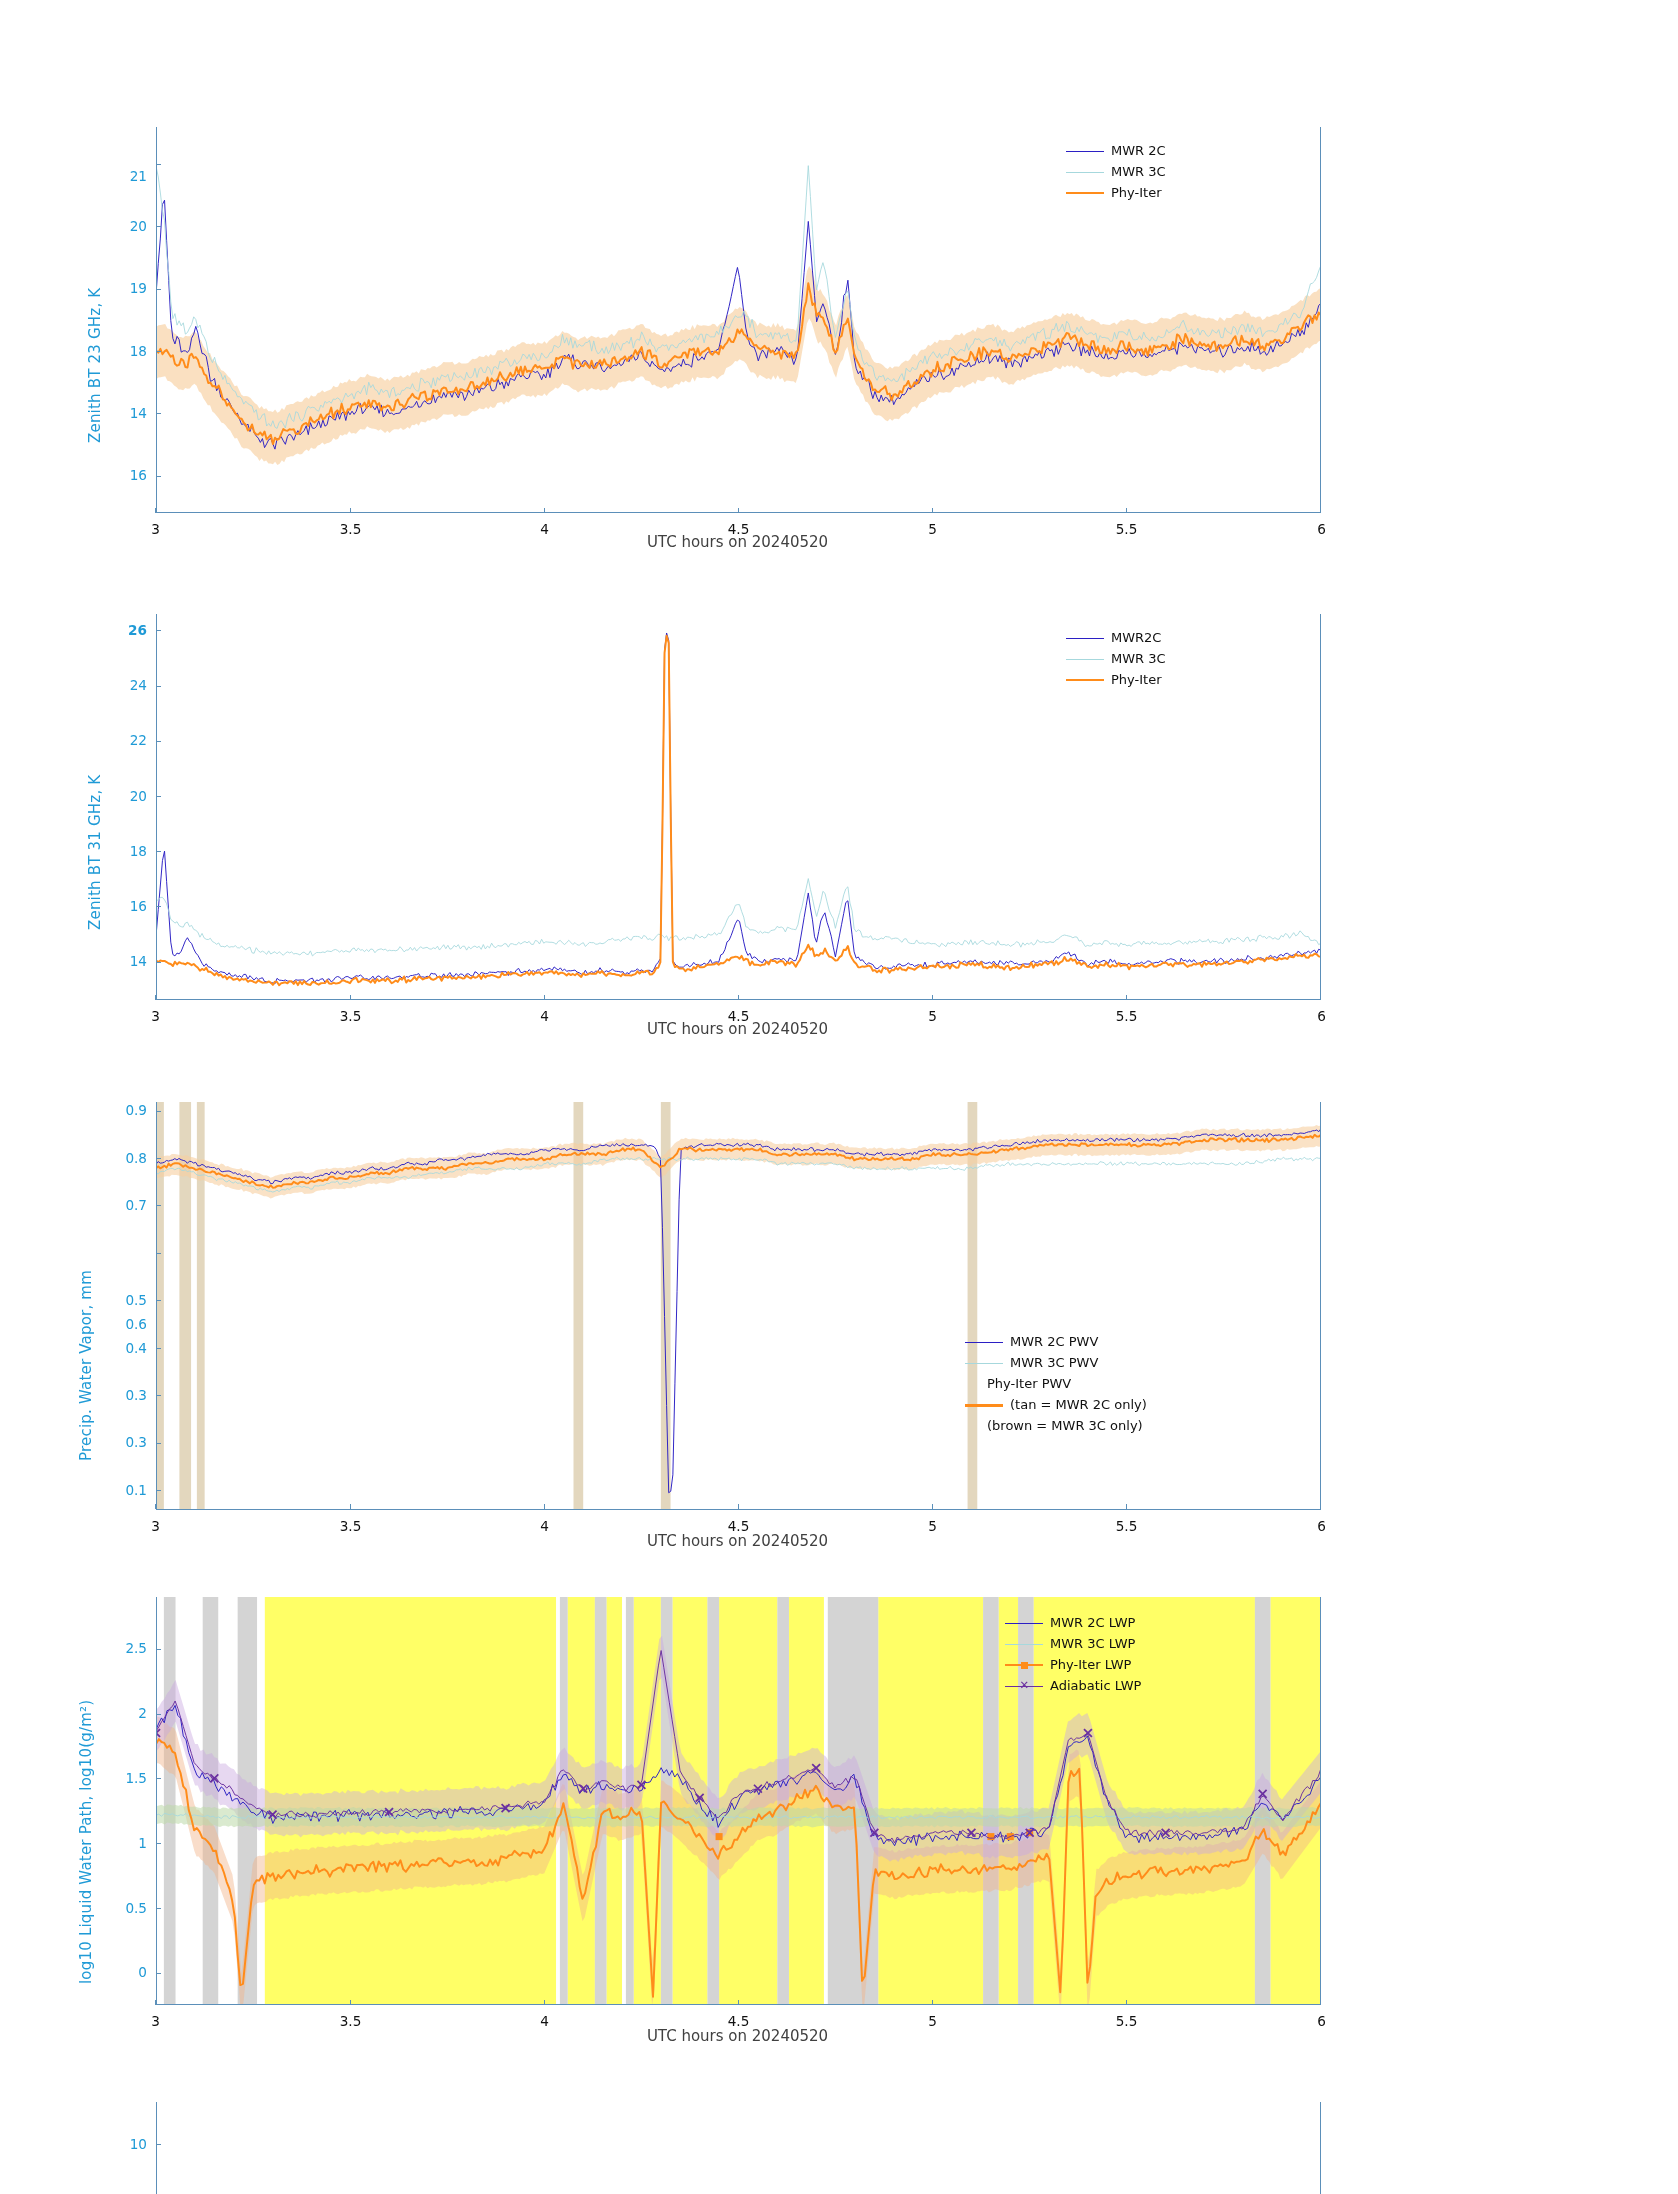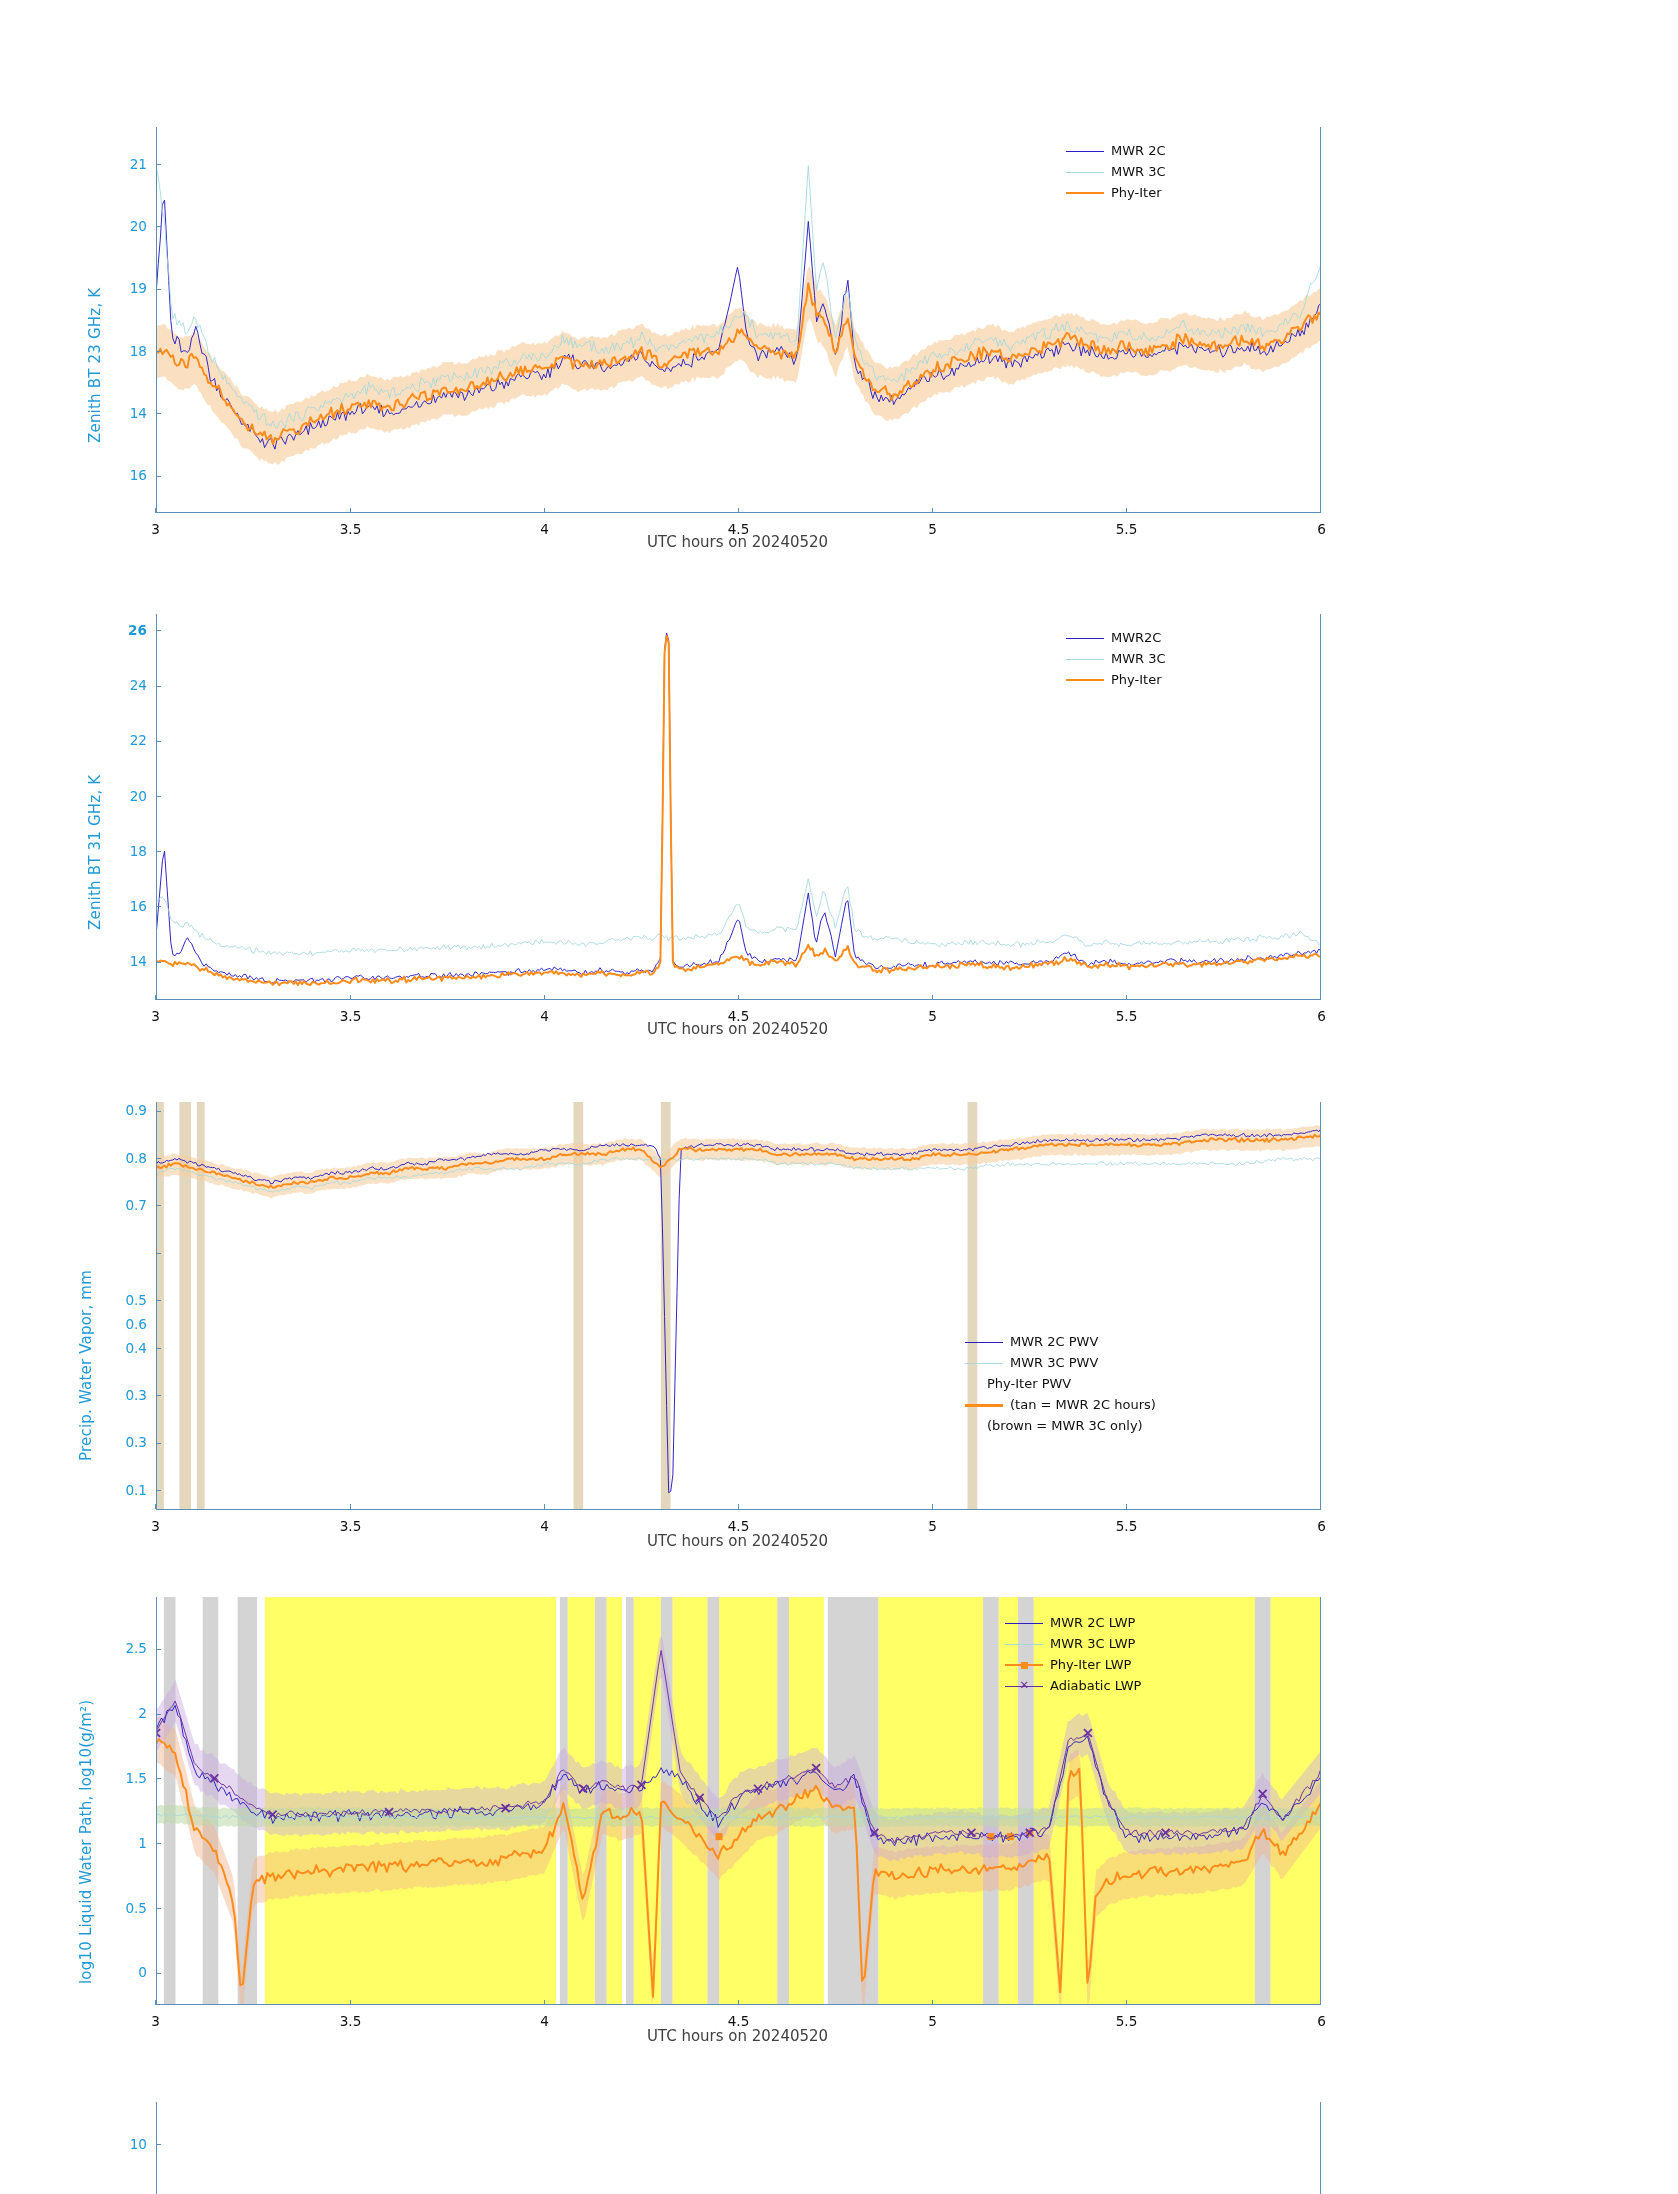--- a/index.html
+++ b/index.html
@@ -158,21 +158,21 @@
         </div>
       <div class="row">
           <span class="swatch" style="border-top-color:#a6d8dd;border-top-width:1.3px;"></span>
           <span class="lbl">MWR 3C PWV</span>
         </div>
       <div class="row">
           <span class="lbl noswatch">Phy-Iter PWV</span>
         </div>
       <div class="row">
           <span class="swatch" style="border-top-color:#ff8c1a;border-top-width:3.1px;"></span>
-          <span class="lbl">(tan = MWR 2C hours)</span>
+          <span class="lbl">(tan = MWR 2C only)</span>
         </div>
       <div class="row">
           <span class="lbl noswatch">(brown = MWR 3C only)</span>
         </div>
     </div>
   </div>
 
   <div class="panel">
     <div class="plotbox" style="left:156px;top:1597px;width:1165px;height:408px;">
       <svg id="svg-p4" width="1165" height="408" viewBox="0 0 2655 930">
@@ -396,21 +396,21 @@
       <div class="ytick" style="left: 86px; top: 467px; width: 61px;">16</div>
       <div class="tickmark tick-y" style="left: 156px; top: 413px;"></div>
       <div class="ytick" style="left: 86px; top: 405px; width: 61px;">14</div>
       <div class="tickmark tick-y" style="left: 156px; top: 351px;"></div>
       <div class="ytick" style="left: 86px; top: 343px; width: 61px;">18</div>
       <div class="tickmark tick-y" style="left: 156px; top: 289px;"></div>
       <div class="ytick" style="left: 86px; top: 280px; width: 61px;">19</div>
       <div class="tickmark tick-y" style="left: 156px; top: 226px;"></div>
       <div class="ytick" style="left: 86px; top: 218px; width: 61px;">20</div>
       <div class="tickmark tick-y" style="left: 156px; top: 164px;"></div>
-      <div class="ytick" style="left: 86px; top: 156px; width: 61px;">21</div>
+      <div class="ytick" style="left: 86px; top: 168px; width: 61px;">21</div>
       <div class="tickmark tick-x" style="left: 155px; top: 995px;"></div>
       <div class="xtick" style="left: 129px; top: 1008px; width: 53px;">3</div>
       <div class="tickmark tick-x" style="left: 350px; top: 995px;"></div>
       <div class="xtick" style="left: 324px; top: 1008px; width: 53px;">3.5</div>
       <div class="tickmark tick-x" style="left: 544px; top: 995px;"></div>
       <div class="xtick" style="left: 518px; top: 1008px; width: 53px;">4</div>
       <div class="tickmark tick-x" style="left: 738px; top: 995px;"></div>
       <div class="xtick" style="left: 712px; top: 1008px; width: 53px;">4.5</div>
       <div class="tickmark tick-x" style="left: 932px; top: 995px;"></div>
       <div class="xtick" style="left: 906px; top: 1008px; width: 53px;">5</div>

